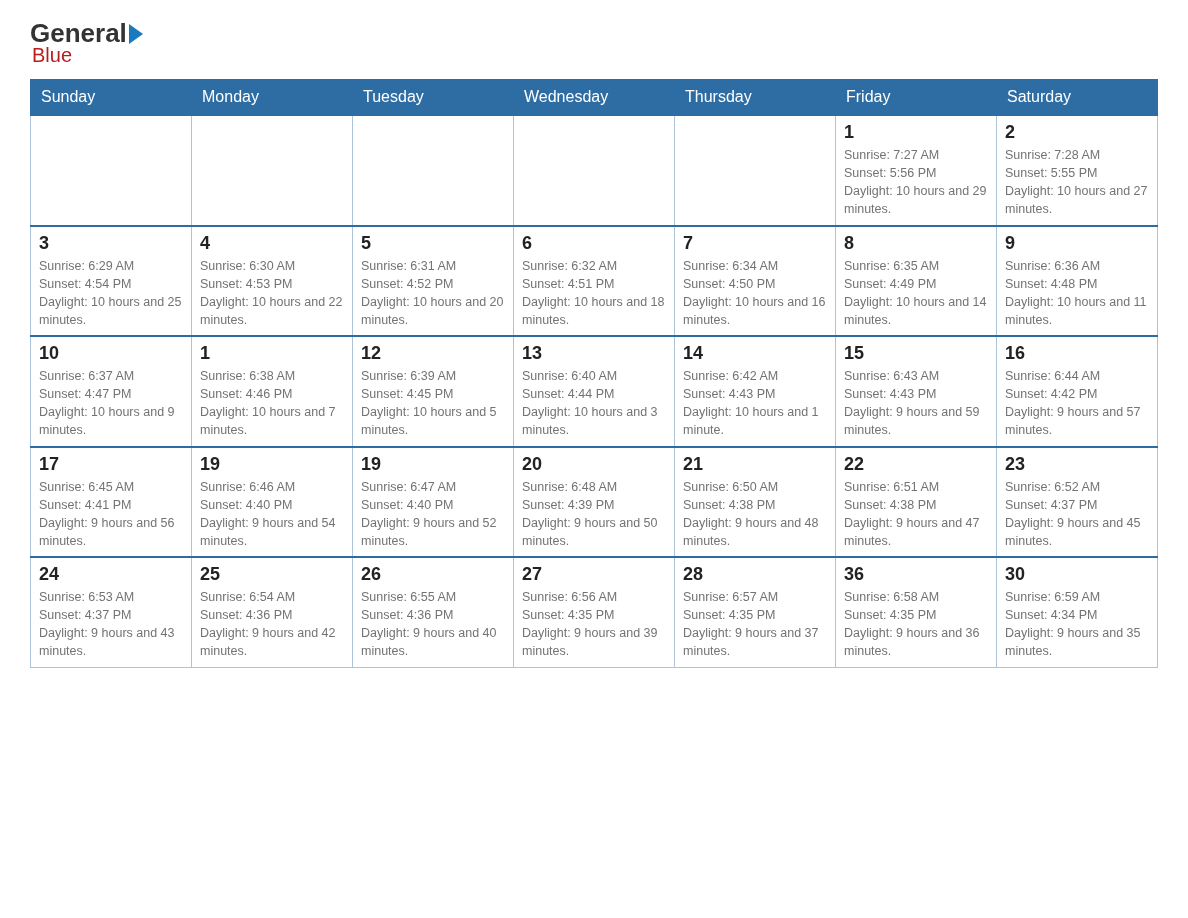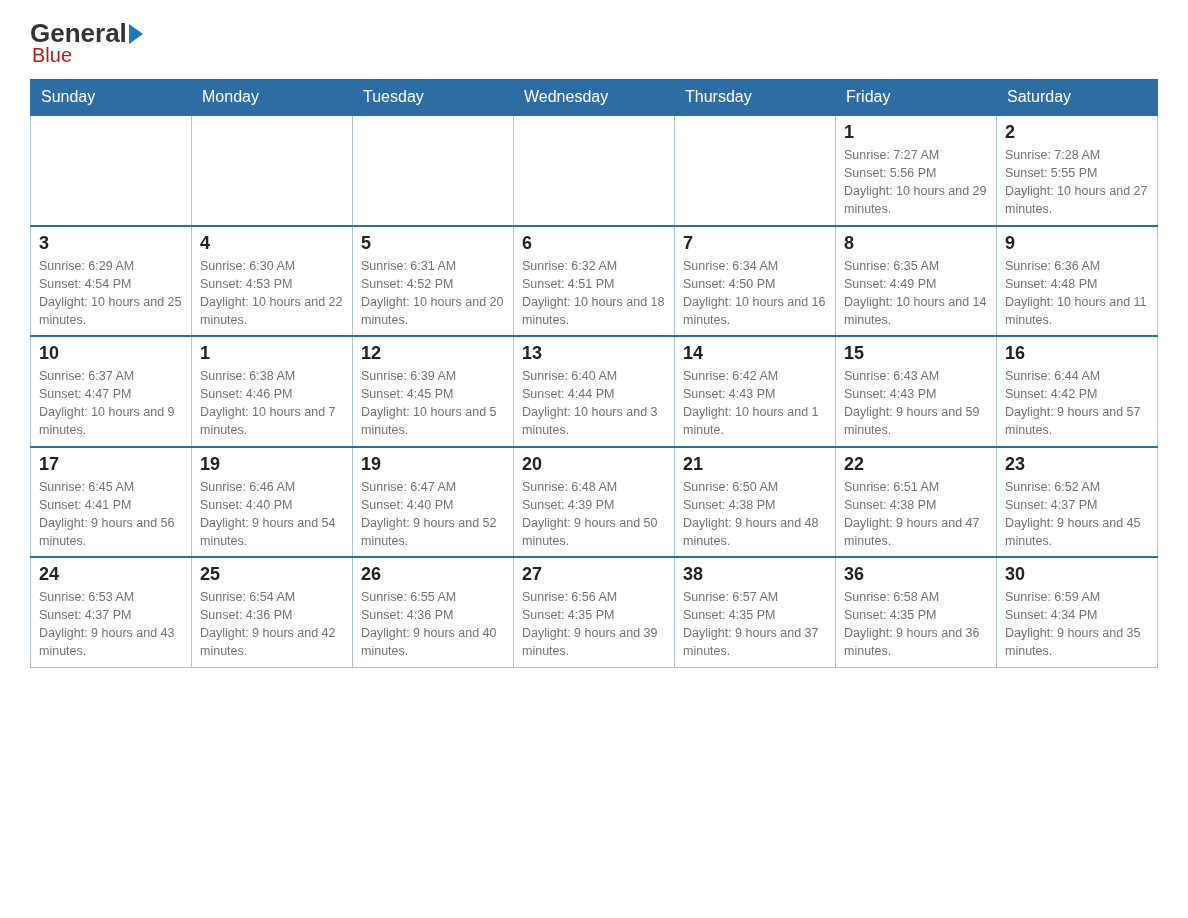--- a/index.html
+++ b/index.html
@@ -251,21 +251,21 @@
         </td>
         <td>
           <span class="day-number">26</span>
           <div class="day-info">Sunrise: 6:55 AM<br>Sunset: 4:36 PM<br>Daylight: 9 hours and 40 minutes.</div>
         </td>
         <td>
           <span class="day-number">27</span>
           <div class="day-info">Sunrise: 6:56 AM<br>Sunset: 4:35 PM<br>Daylight: 9 hours and 39 minutes.</div>
         </td>
         <td>
-          <span class="day-number">38</span>
+          <span class="day-number">28</span>
           <div class="day-info">Sunrise: 6:57 AM<br>Sunset: 4:35 PM<br>Daylight: 9 hours and 37 minutes.</div>
         </td>
         <td>
           <span class="day-number">36</span>
           <div class="day-info">Sunrise: 6:58 AM<br>Sunset: 4:35 PM<br>Daylight: 9 hours and 36 minutes.</div>
         </td>
         <td>
           <span class="day-number">30</span>
           <div class="day-info">Sunrise: 6:59 AM<br>Sunset: 4:34 PM<br>Daylight: 9 hours and 35 minutes.</div>
         </td>

